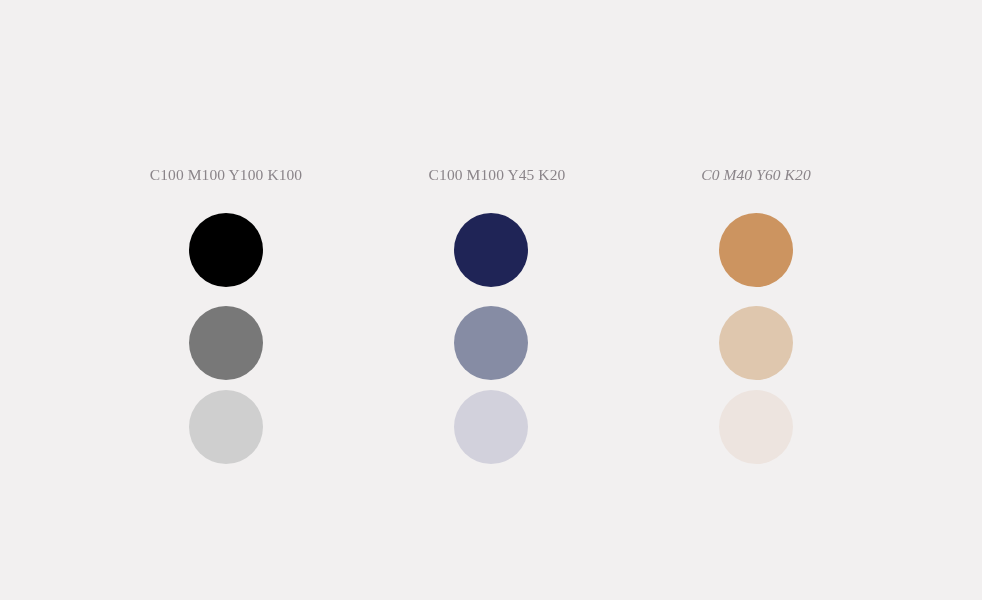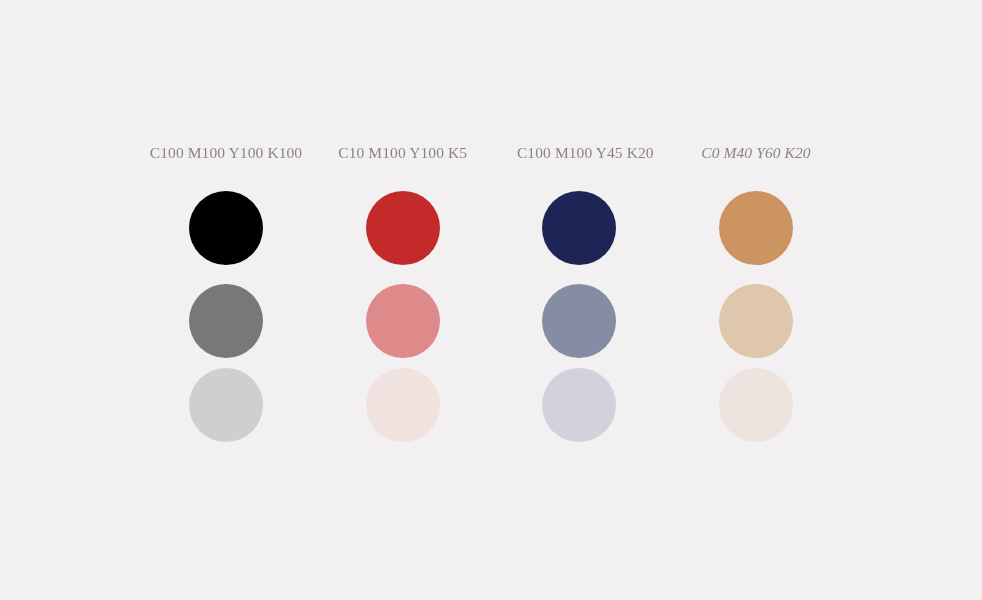--- a/index.html
+++ b/index.html
@@ -19,21 +19,21 @@
 
   .palette-board {
     position: relative;
     width: 982px;
     height: 600px;
   }
 
   .swatch-grid {
     position: absolute;
     left: 138px;
-    top: 143px;
+    top: 165px;
     width: 706px;
     display: flex;
     flex-direction: row;
     justify-content: space-between;
     align-items: flex-start;
   }
 
   .swatch-column {
     width: 176px;
     display: flex;
@@ -77,28 +77,20 @@
   <div class="swatch-grid">
       <div class="swatch-column">
         <div class="column-label" style="color: rgb(138, 132, 137);">C100 M100 Y100 K100</div>
         <div class="tint-stack">
           <span class="tint-swatch row-0" style="background-color: rgb(0, 0, 0);"></span>
           <span class="tint-swatch row-1" style="background-color: rgb(120, 120, 120);"></span>
           <span class="tint-swatch row-2" style="background-color: rgb(207, 207, 207);"></span>
         </div>
       </div>
       <div class="swatch-column">
-        <div class="column-label" style="color: rgb(138, 132, 137);">C10 M100 Y100 K5</div>
-        <div class="tint-stack">
-          <span class="tint-swatch row-0" style="background-color: rgb(197, 42, 42);"></span>
-          <span class="tint-swatch row-1" style="background-color: rgb(222, 138, 138);"></span>
-          <span class="tint-swatch row-2" style="background-color: rgb(240, 227, 223);"></span>
-        </div>
-      </div>
-      <div class="swatch-column">
         <div class="column-label" style="color: rgb(138, 132, 137); margin-left: 12px;">C100 M100 Y45 K20</div>
         <div class="tint-stack">
           <span class="tint-swatch row-0" style="background-color: rgb(31, 36, 86);"></span>
           <span class="tint-swatch row-1" style="background-color: rgb(134, 140, 164);"></span>
           <span class="tint-swatch row-2" style="background-color: rgb(210, 209, 220);"></span>
         </div>
       </div>
       <div class="swatch-column">
         <div class="column-label" style="color: rgb(138, 132, 137); font-style: italic;">C0 M40 Y60 K20</div>
         <div class="tint-stack">

